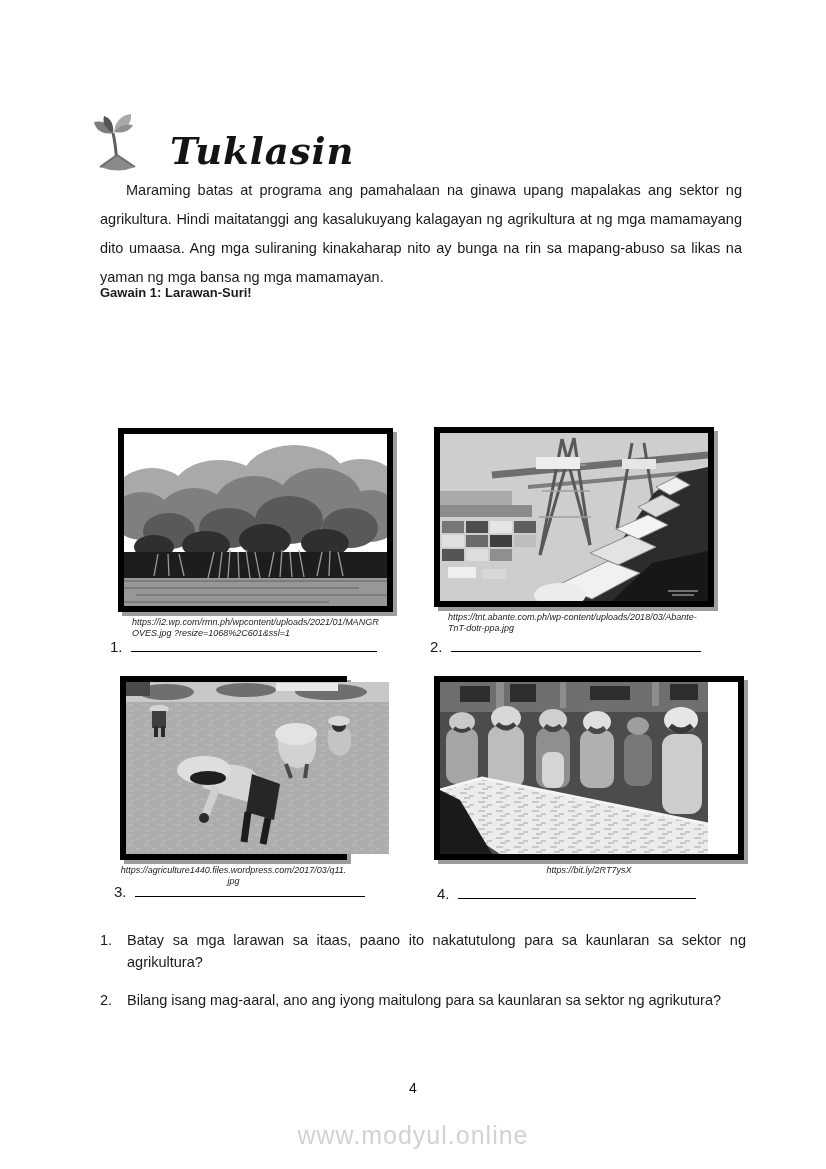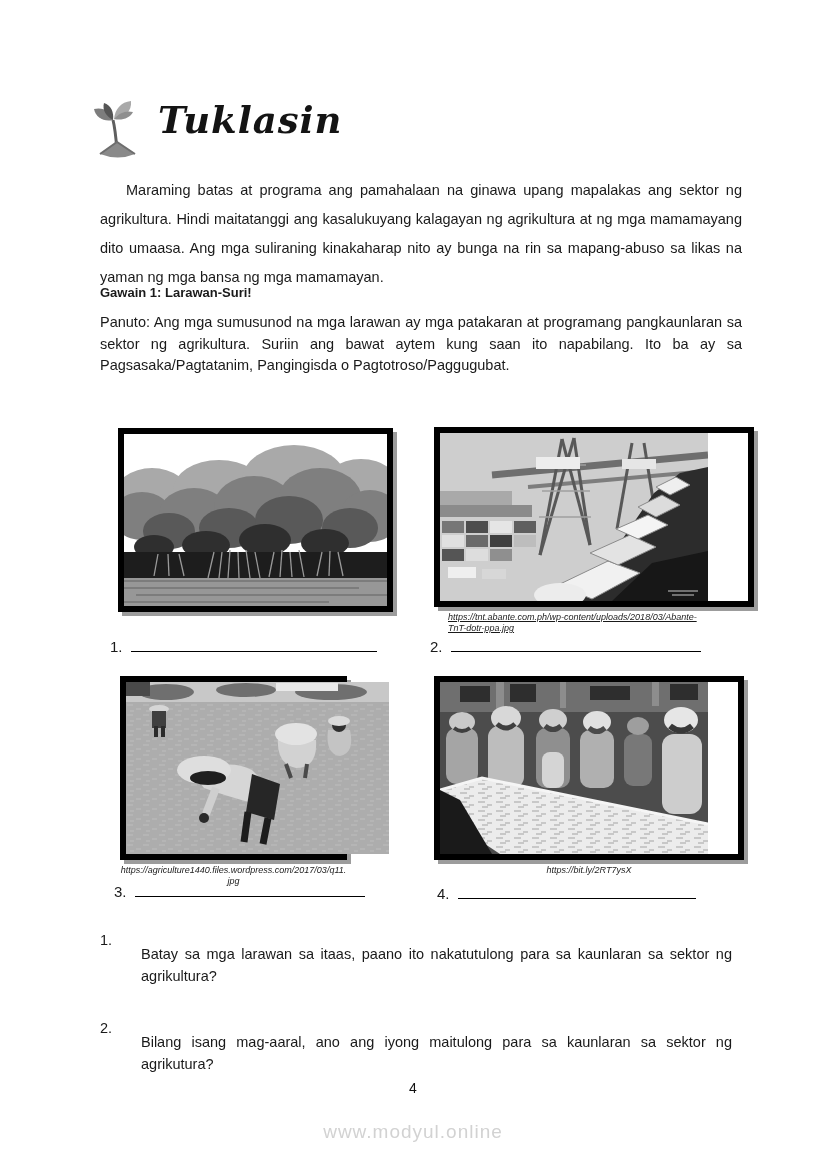--- a/index.html
+++ b/index.html
@@ -2,21 +2,21 @@
 <html><head>
 <meta charset="utf-8">
 <style>
   html,body{margin:0;padding:0;background:#ffffff;}
   .page{
     position:relative; width:826px; height:1169px; margin:0 auto;
     background:#ffffff; overflow:hidden;
     font-family:"Liberation Sans", sans-serif; color:#1a1a1a;
   }
   
-  .title-row{position:absolute; left:90px; top:98px; display:flex; align-items:flex-start; gap:12px;}
+  .title-row{position:absolute; left:90px; top:111px; display:flex; align-items:flex-end; gap:24px;}
   .title-row h1{
     margin:0; font-family:"DejaVu Serif", serif; font-style:italic; font-weight:700;
     font-size:37px; letter-spacing:1px; color:#141414;
   }
   .seed-icon{width:56px; height:62px; flex:0 0 auto;}
   
   .intro{
     position:absolute; left:100px; top:176px; width:642px; margin:0;
     font-size:14.5px; line-height:29px; text-align:justify; text-indent:26px;
   }
@@ -35,43 +35,43 @@
     font-size:0; line-height:0;
   }
   .frame svg{display:block;}
   .caption{
     margin-top:5px; font-style:italic; font-size:9px; line-height:11px; color:#222;
     overflow-wrap:anywhere;
   }
   .cap-left{text-align:left; padding-left:14px; width:250px;}
   .cap-center{text-align:center; width:100%;}
   #fig1{left:118px; top:428px; width:275px;}
-  #fig2{left:434px; top:427px; width:320px;text-decoration:underline;}
+  #fig2{left:434px; top:427px; width:280px;}
   #fig3{left:120px; top:676px; width:227px;}
   #fig4{left:434px; top:676px; width:310px;}
   
   .answer{position:absolute; font-size:15px; white-space:nowrap;}
   .answer .line{
     display:inline-block; border-bottom:1.6px solid #000; height:14px;
     margin-left:8px; vertical-align:baseline;
   }
   #ans1{left:110px; top:637px;} #ans1 .line{width:246px;}
   #ans2{left:430px; top:637px;} #ans2 .line{width:250px;}
   #ans3{left:114px; top:882px;} #ans3 .line{width:230px;}
   #ans4{left:437px; top:884px;} #ans4 .line{width:238px;}
   
   .questions{position:absolute; left:100px; top:930px; width:646px;}
   .q{display:flex; margin-bottom:17px;}
   .qnum{flex:0 0 27px; font-size:14.5px; line-height:21.5px;}
-  .qtext{flex:1; font-size:14.5px; line-height:21.5px; text-align:justify; margin:14px;}
+  .qtext{flex:1; font-size:14.5px; line-height:21.5px; text-align:justify; margin:0;}
   
   .pageno{position:absolute; left:0; top:1080px; width:100%; text-align:center; font-size:14px; color:#111;}
   .watermark{
     position:absolute; left:0; top:1121px; width:100%; text-align:center;
-    font-size:19px; color:#d2d2d2; letter-spacing:1px;
+    font-size:25px; color:#d2d2d2; letter-spacing:1px;
   }
 </style>
 </head>
 <body>
 
 <div class="page">
 
   <div class="title-row">
     <svg class="seed-icon" viewBox="0 0 56 62" aria-hidden="true">
       <path d="M27 52 C26 40 25 30 23 22" stroke="#5f5f5f" stroke-width="3" fill="none"></path>
@@ -81,21 +81,20 @@
       <path d="M24 21 C29 15 36 12 43 14 C40 20 32 23 24 21 Z" fill="#8f8f8f"></path>
       <path d="M10 56 L27 44 L45 56 Q28 63 10 56 Z" fill="#8a8a8a"></path>
       <path d="M10 56 L27 44 L45 56" fill="none" stroke="#6e6e6e" stroke-width="2"></path>
     </svg>
     <h1>Tuklasin</h1>
   </div>
 
   <p class="intro">Maraming batas at programa ang pamahalaan na ginawa upang mapalakas ang sektor ng agrikultura. Hindi maitatanggi ang kasalukuyang kalagayan ng agrikultura at ng mga mamamayang dito umaasa. Ang mga suliraning kinakaharap nito ay bunga na rin sa mapang-abuso sa likas na yaman ng mga bansa ng mga mamamayan.</p>
 
   <h2 class="gawain">Gawain 1: Larawan-Suri!</h2>
-  <p class="panuto">Panuto: Ang mga sumusunod na mga larawan ay mga patakaran at programang pangkaunlaran sa sektor ng agrikultura. Suriin ang bawat aytem kung saan ito napabilang. Ito ba ay sa Pagsasaka/Pagtatanim, Pangingisda o Pagtotroso/Paggugubat.</p>
 
   <div class="fig" id="fig1">
     <div class="frame">
       <svg width="263" height="172" viewBox="0 0 263 172">
         <rect width="263" height="172" fill="#ffffff"></rect>
         <rect y="140" width="263" height="32" fill="#979797"></rect>
         <path d="M0 147 H263 M0 154 H235 M12 161 H263 M0 168 H205" stroke="#7c7c7c" stroke-width="2" fill="none"></path>
         <g fill="#a9a9a9">
           <ellipse cx="28" cy="62" rx="38" ry="28"></ellipse>
             <ellipse cx="95" cy="56" rx="46" ry="30"></ellipse>
@@ -135,20 +134,21 @@
           <path d="M175 116 L180 143"></path>
             <path d="M198 118 L193 142"></path>
             <path d="M206 117 L205 142"></path>
           <path d="M214 118 L219 142"></path>
             <path d="M34 120 L30 142"></path>
             <path d="M44 120 L45 142"></path>
           <path d="M55 120 L60 142"></path>
         </g>
       </svg>
     </div>
+    <div class="caption cap-left">https://i2.wp.com/rmn.ph/wpcontent/uploads/2021/01/MANGROVES.jpg ?resize=1068%2C601&amp;ssl=1</div>
   </div>
 
   <div class="fig" id="fig2">
     <div class="frame">
       <svg width="268" height="168" viewBox="0 0 268 168">
         <rect width="268" height="168" fill="#cecece"></rect>
         <rect x="0" y="58" width="72" height="20" fill="#a9a9a9"></rect>
         <rect x="0" y="72" width="92" height="12" fill="#8b8b8b"></rect>
         <path d="M52 42 L268 22" stroke="#6e6e6e" stroke-width="7" fill="none"></path>
         <path d="M88 54 L268 38" stroke="#7d7d7d" stroke-width="4" fill="none"></path>

